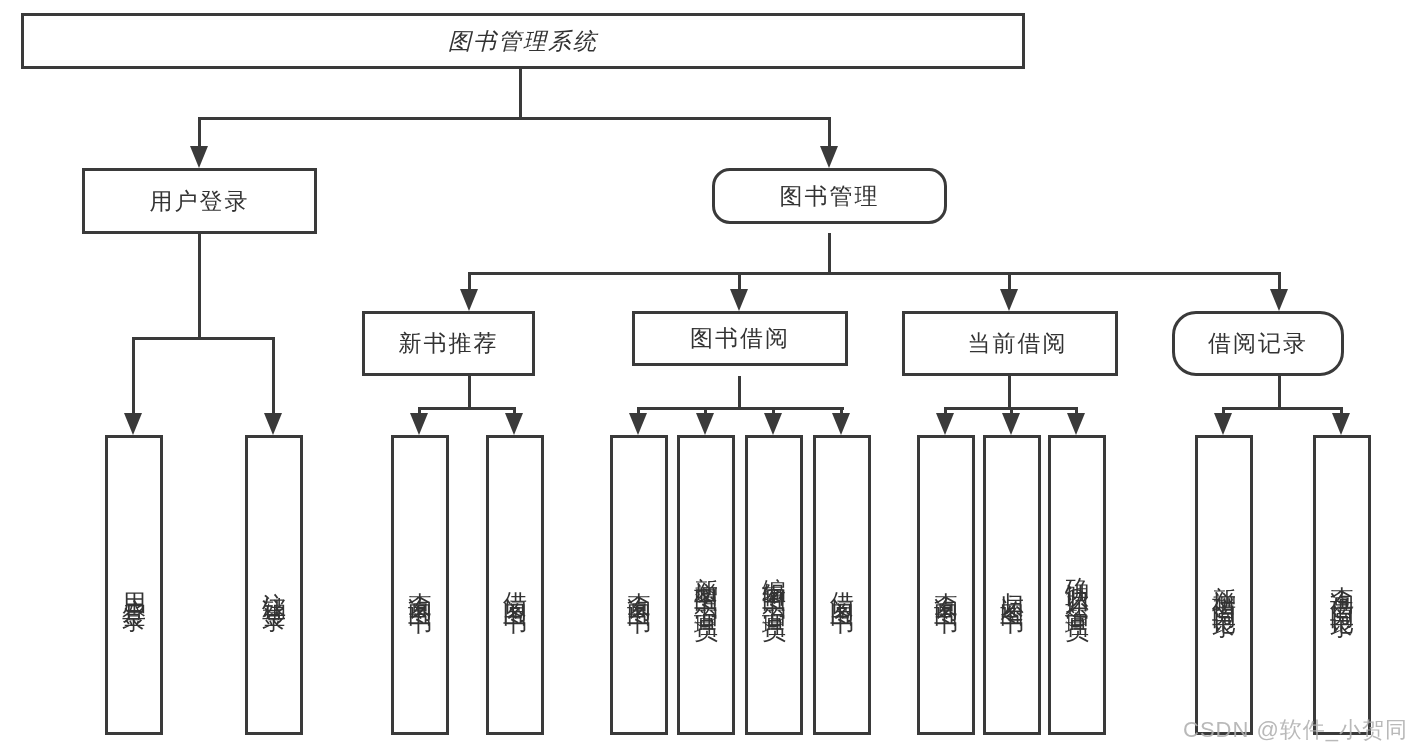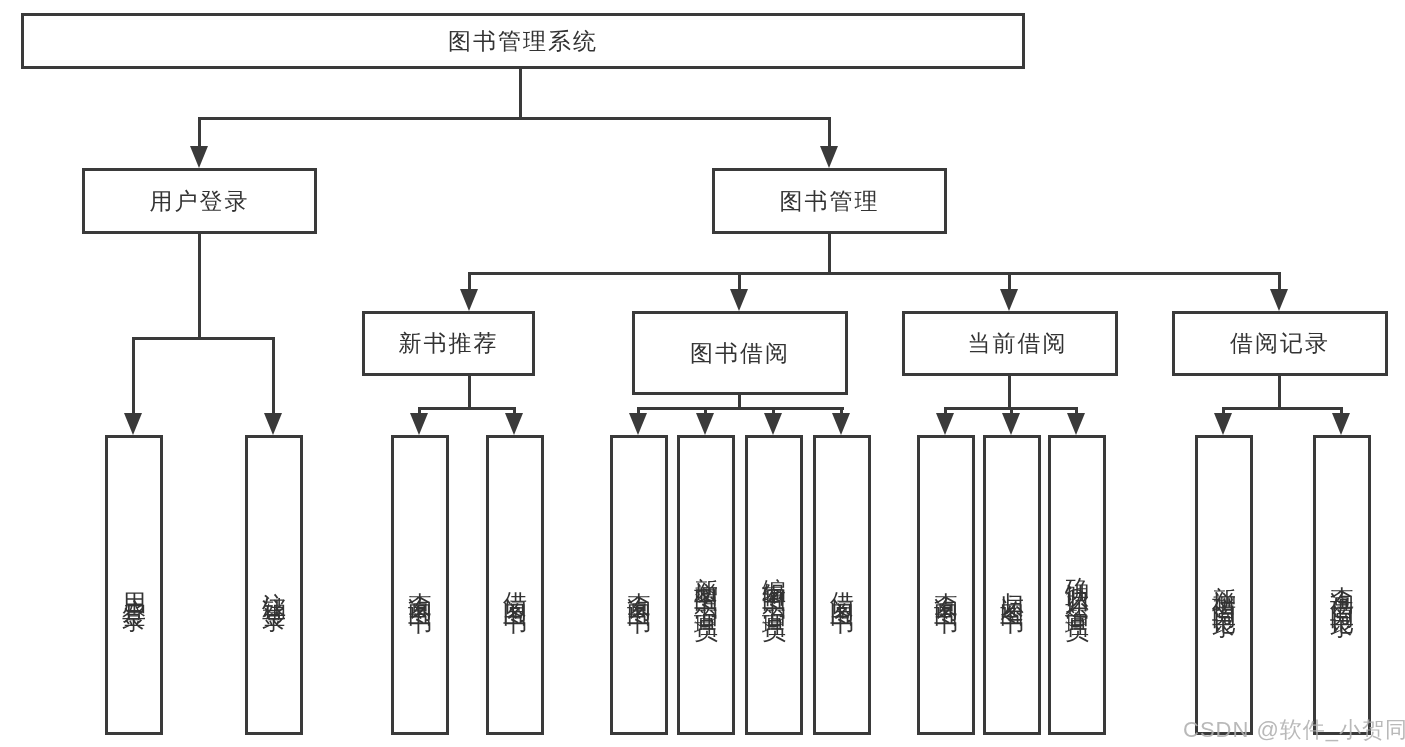--- a/index.html
+++ b/index.html
@@ -67,29 +67,29 @@
   <div class="hline" style="left:944px;top:407px;width:134px;height:3px;"></div>
   <div class="arrow" style="left:944px;top:407px;height:6px;"></div>
   <div class="arrow" style="left:1010px;top:407px;height:6px;"></div>
   <div class="arrow" style="left:1075px;top:407px;height:6px;"></div>
 
   <div class="vline" style="left:1278px;top:376px;width:3px;height:34px;"></div>
   <div class="hline" style="left:1222px;top:407px;width:121px;height:3px;"></div>
   <div class="arrow" style="left:1222px;top:407px;height:6px;"></div>
   <div class="arrow" style="left:1340px;top:407px;height:6px;"></div>
 
-  <div class="box hnode" style="left:21px;top:13px;width:1004px;height:56px;">图书管理系统</div>
+  <div class="box hnode" style="left:21px;top:13px;width:1004px;height:56px;font-style:italic;">图书管理系统</div>
 
   <div class="box hnode" style="left:82px;top:168px;width:235px;height:66px;">用户登录</div>
-  <div class="box hnode" style="left:712px;top:168px;width:235px;height:66px;">图书管理</div>
+  <div class="box hnode" style="left:712px;top:168px;width:235px;height:56px;border-radius:18px;">图书管理</div>
 
   <div class="box hnode" style="left:362px;top:311px;width:173px;height:65px;">新书推荐</div>
-  <div class="box hnode" style="left:632px;top:311px;width:216px;height:84px;">图书借阅</div>
+  <div class="box hnode" style="left:632px;top:311px;width:216px;height:55px;">图书借阅</div>
   <div class="box hnode" style="left:902px;top:311px;width:216px;height:65px;padding-left:15px;">当前借阅</div>
-  <div class="box hnode" style="left:1172px;top:311px;width:216px;height:65px;">借阅记录</div>
+  <div class="box hnode" style="left:1172px;top:311px;width:172px;height:65px;border-radius:24px;">借阅记录</div>
 
   <div class="box leaf" style="left:105px;top:435px;width:58px;height:300px;">用户登录</div>
   <div class="box leaf" style="left:245px;top:435px;width:58px;height:300px;">注销登录</div>
 
   <div class="box leaf" style="left:391px;top:435px;width:58px;height:300px;">查询图书</div>
   <div class="box leaf" style="left:486px;top:435px;width:58px;height:300px;">借阅图书</div>
 
   <div class="box leaf" style="left:610px;top:435px;width:58px;height:300px;">查询图书</div>
   <div class="box leaf" style="left:677px;top:435px;width:58px;height:300px;">新增图书（管理员）</div>
   <div class="box leaf" style="left:745px;top:435px;width:58px;height:300px;">编辑图书（管理员）</div>

